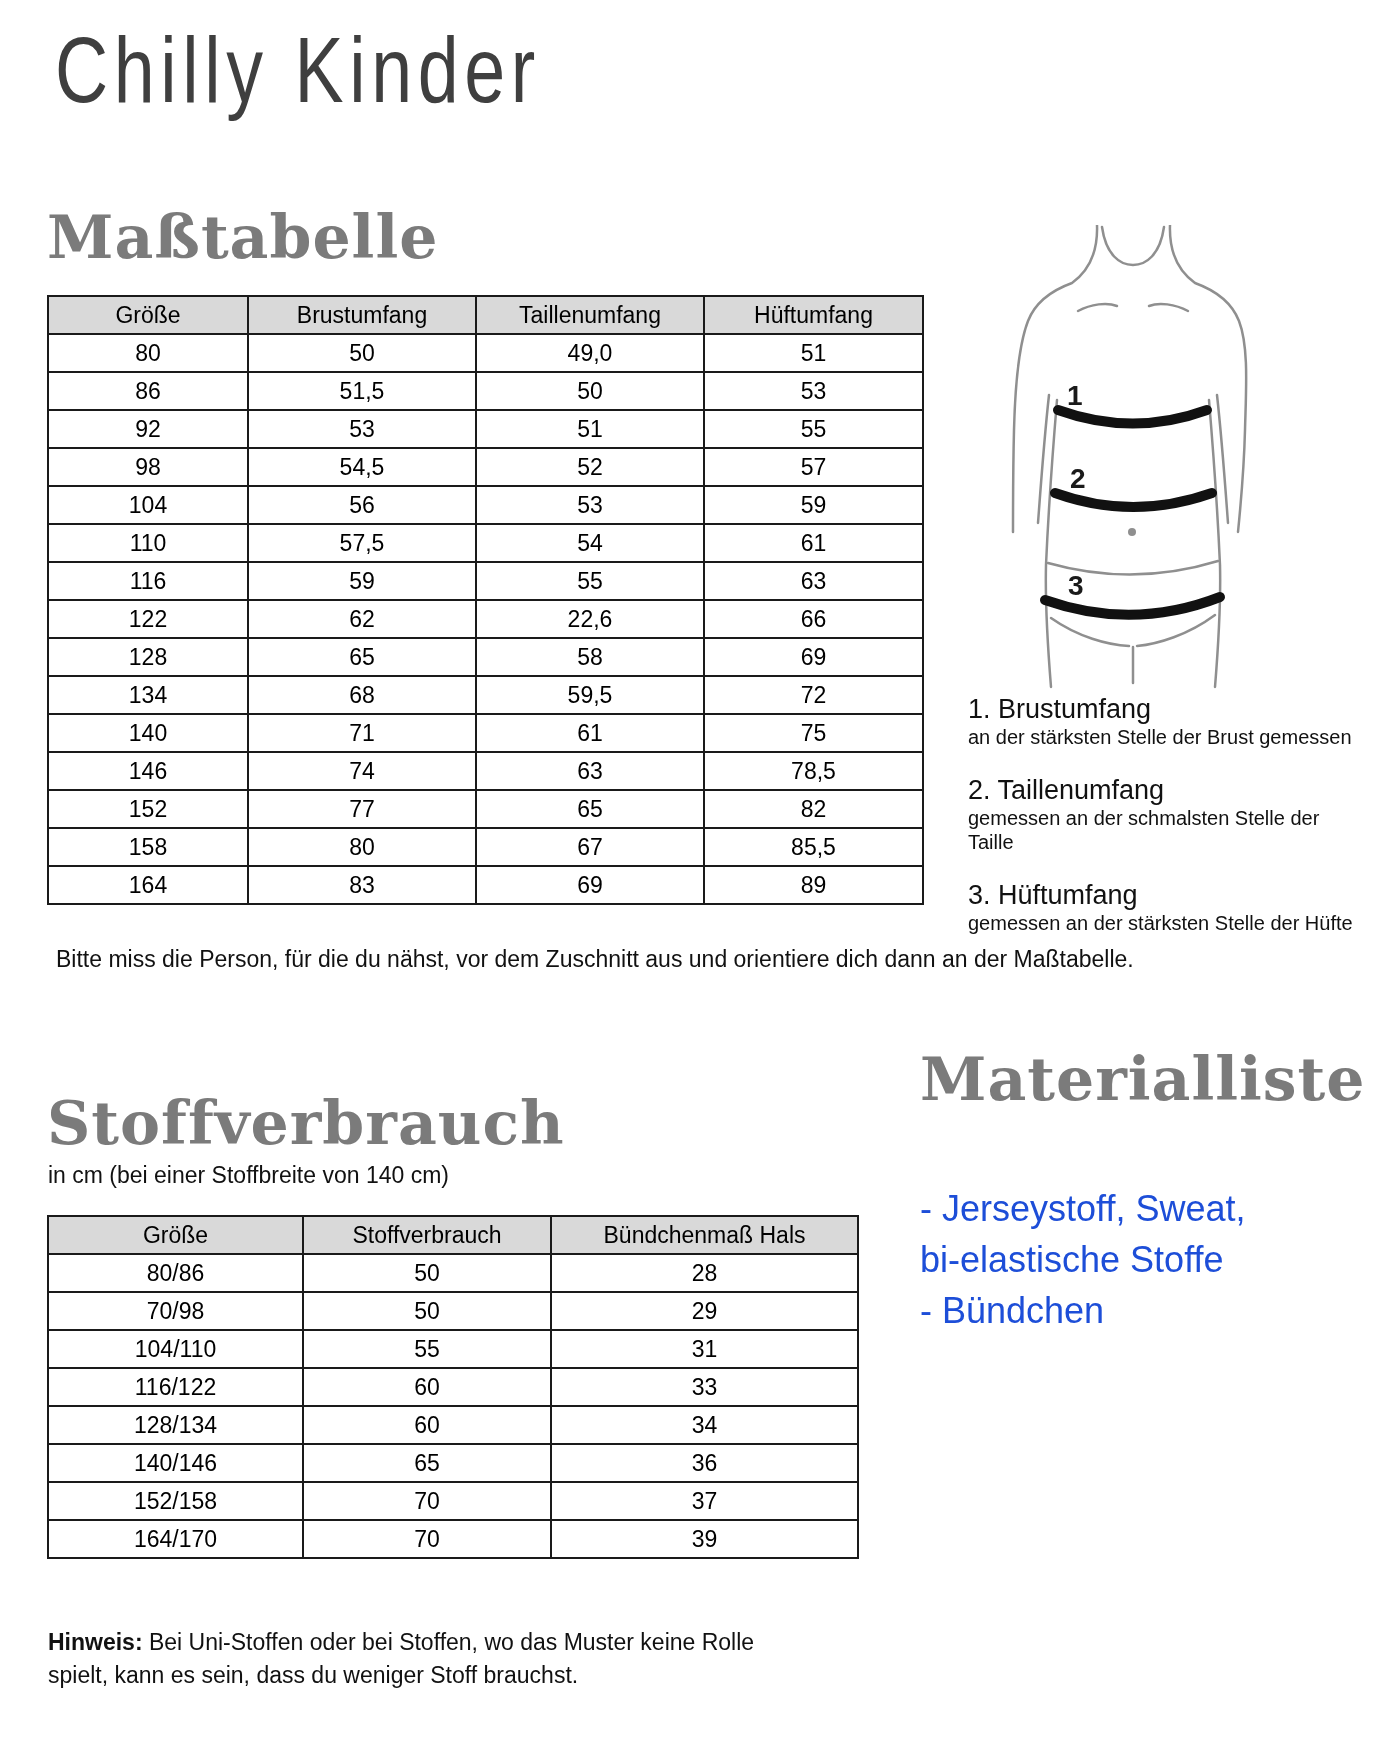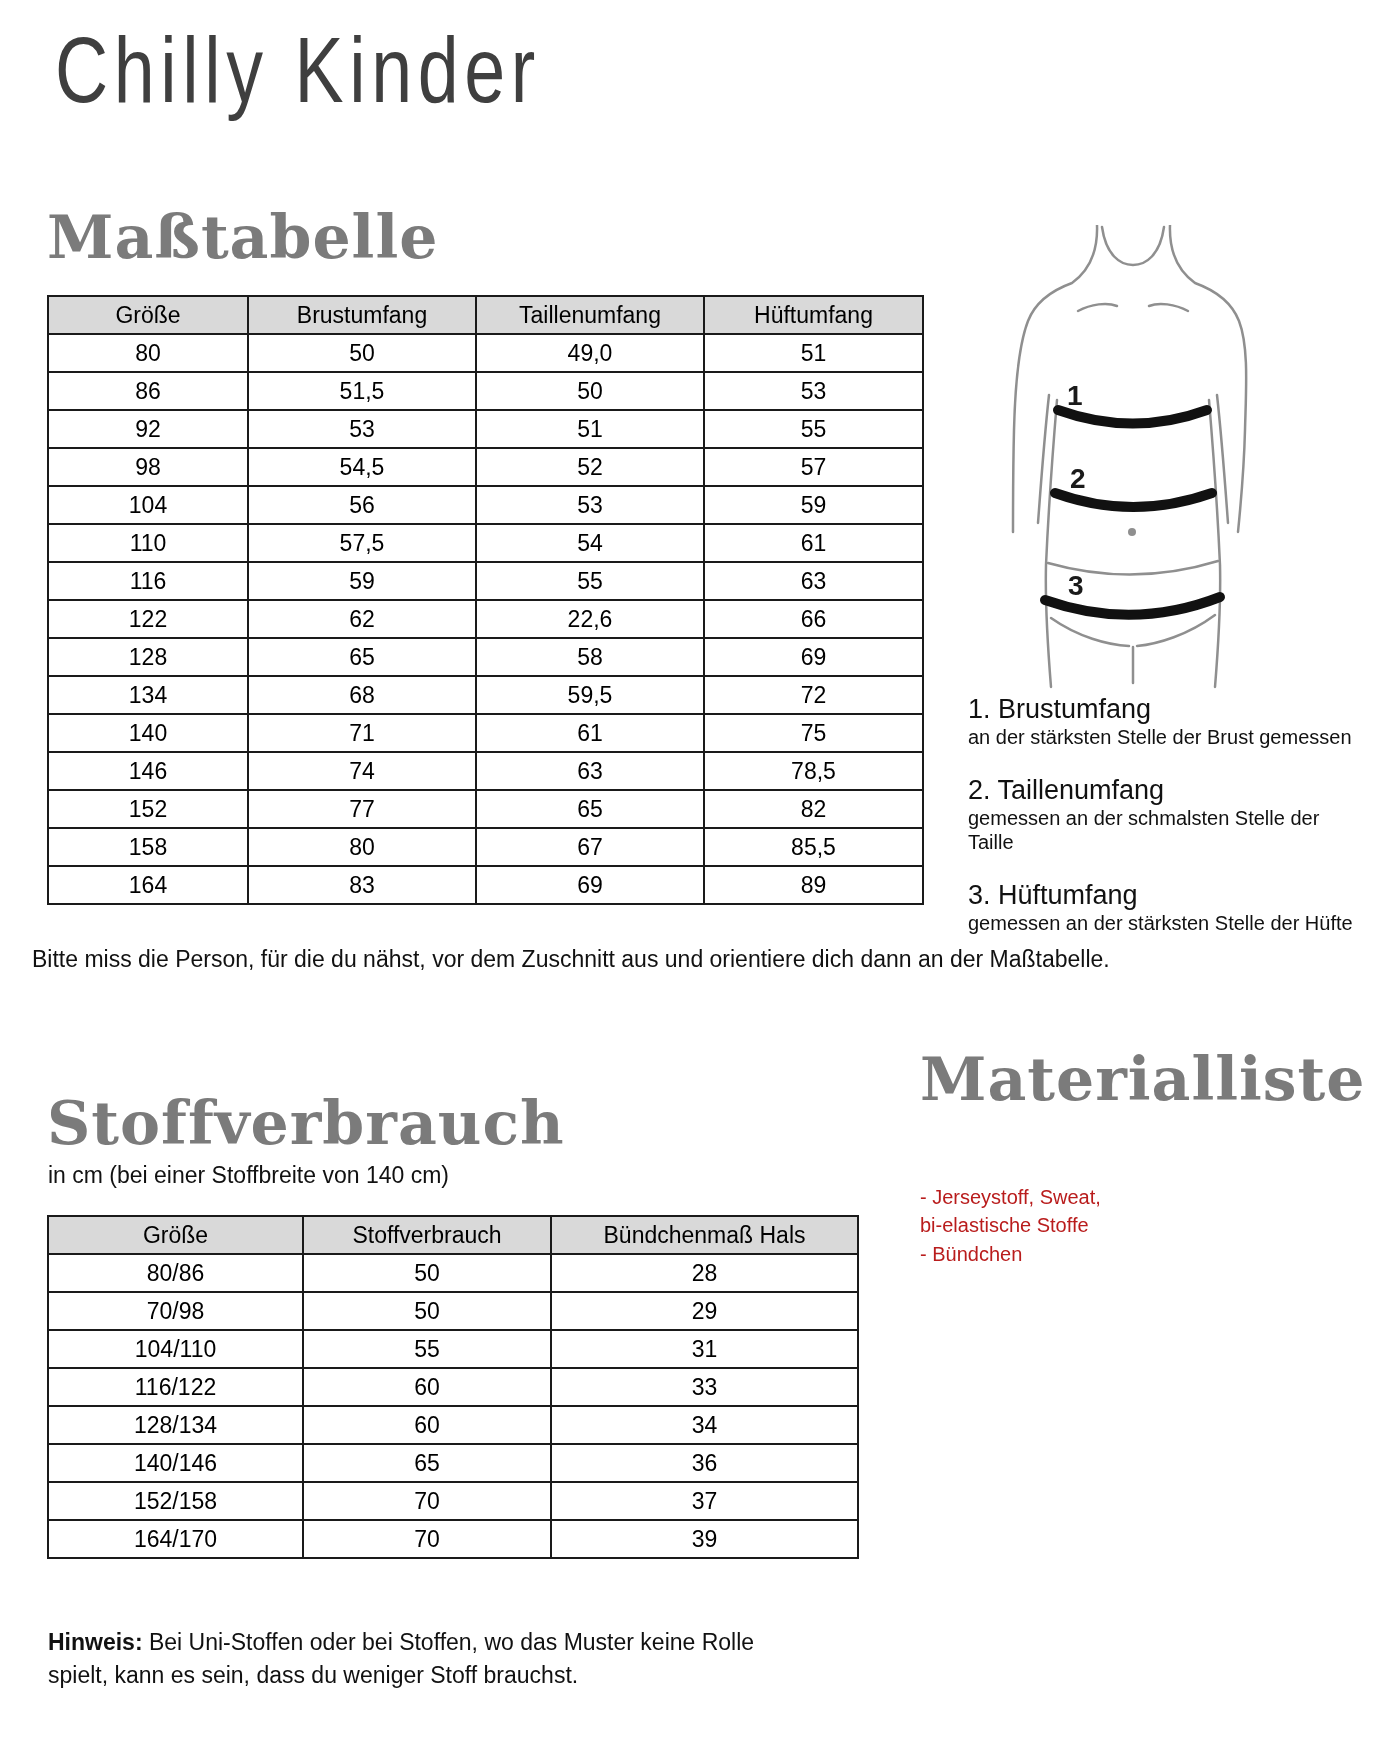--- a/index.html
+++ b/index.html
@@ -61,43 +61,43 @@
     padding:0 4px;
     overflow:hidden;
     white-space:nowrap;
   }
   table.grid thead th{background:#d9d9d9;}
   #mass-table{left:47px;top:295px;width:875px;}
   #stoff-table{left:47px;top:1215px;width:810px;}
   
   .note{
     position:absolute;
-    left:32px;
+    left:56px;
     top:946px;
     font-size:23px;
     color:#111111;
   }
   .hinweis{
     position:absolute;
     left:48px;
     top:1626px;
     width:770px;
     font-size:23px;
     line-height:1.45;
     color:#111111;
   }
   .hinweis b{font-weight:bold;}
   
   .material-items{
     position:absolute;
     left:920px;
     top:1183px;
-    font-size:20px;
+    font-size:36px;
     line-height:1.42;
-    color:#b91c1c;
+    color:#1d4ed8;
   }
   
   .figure-wrap{
     position:absolute;
     left:945px;
     top:225px;
     width:310px;
     height:475px;
   }
   .legend{

